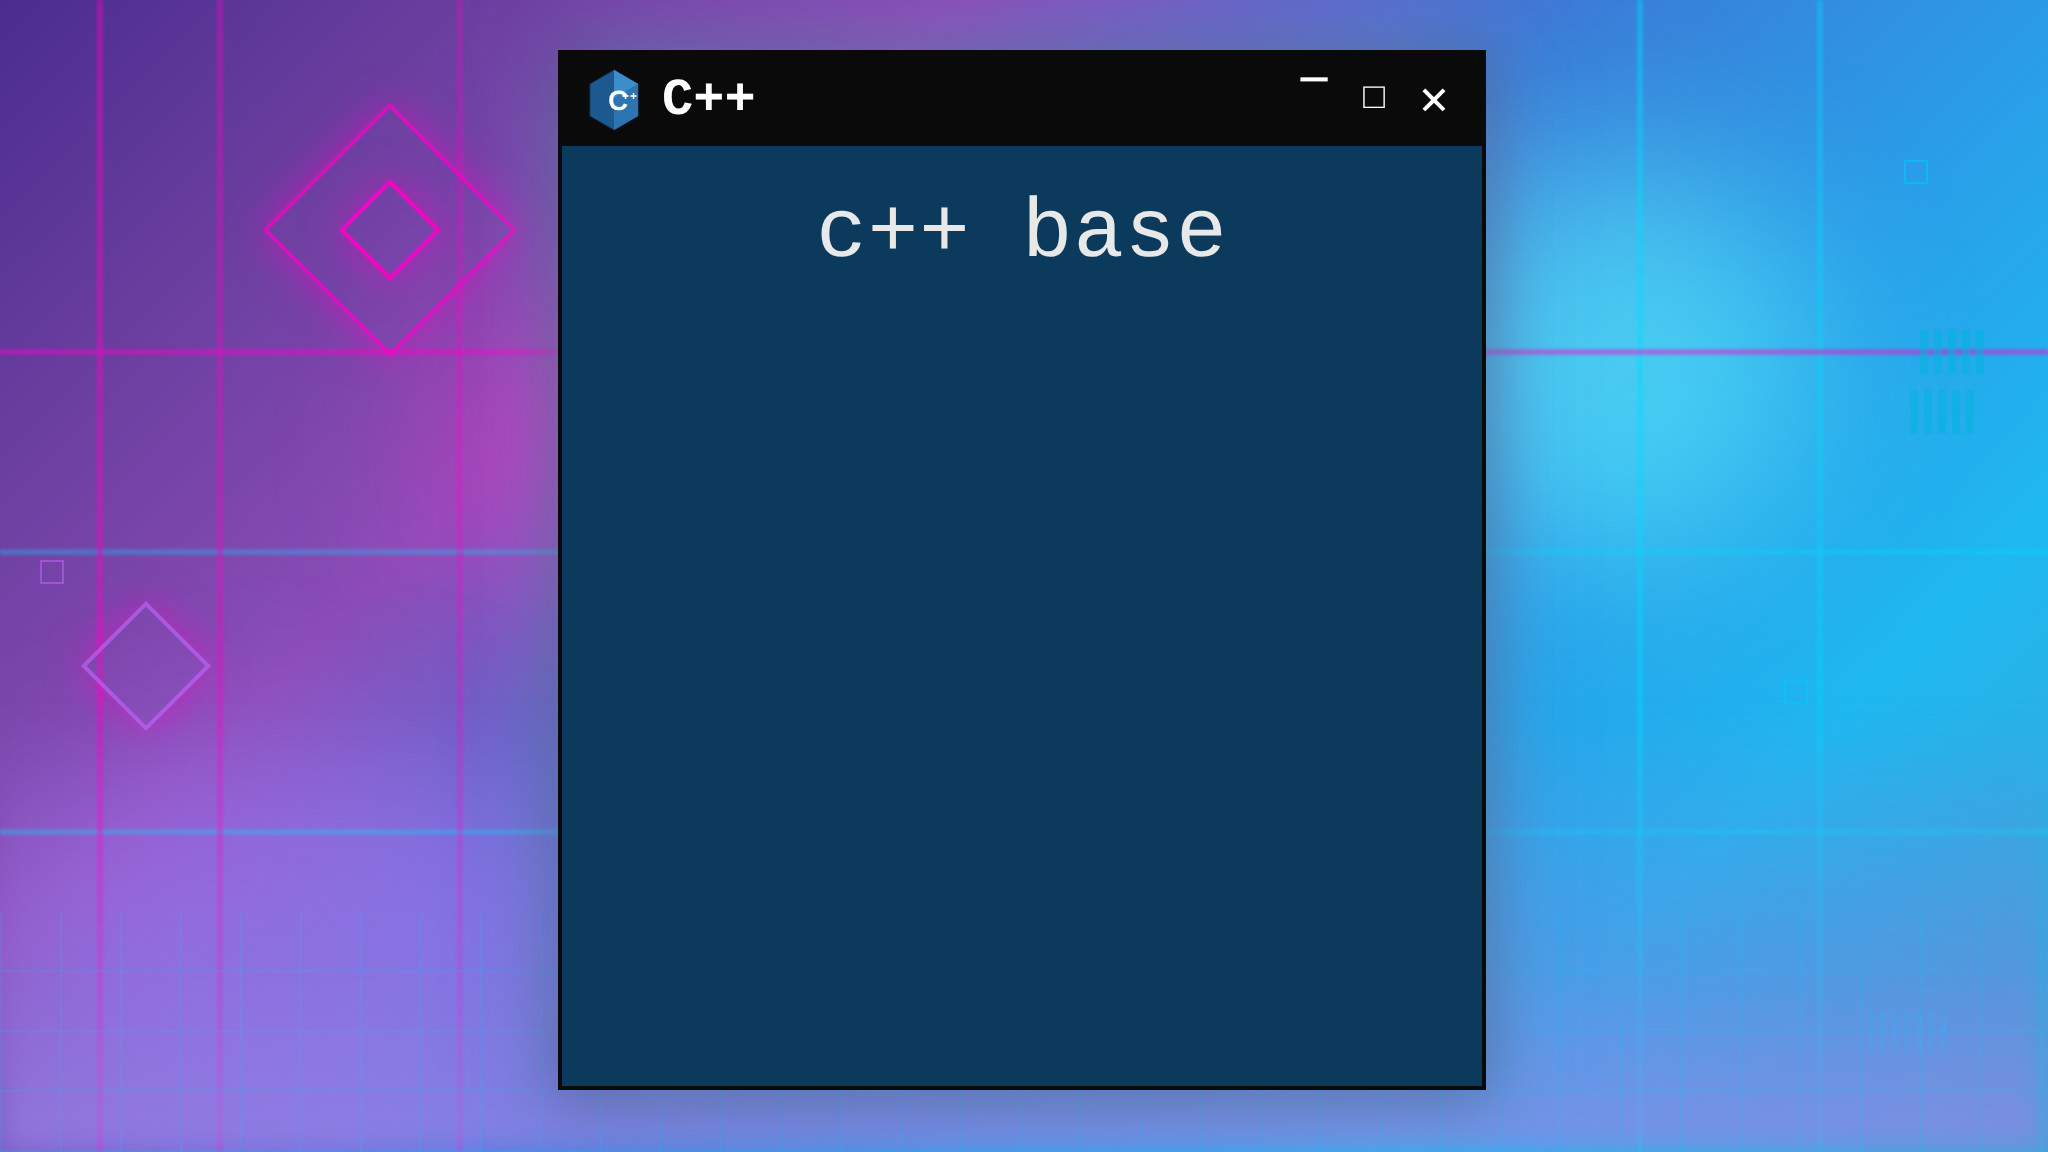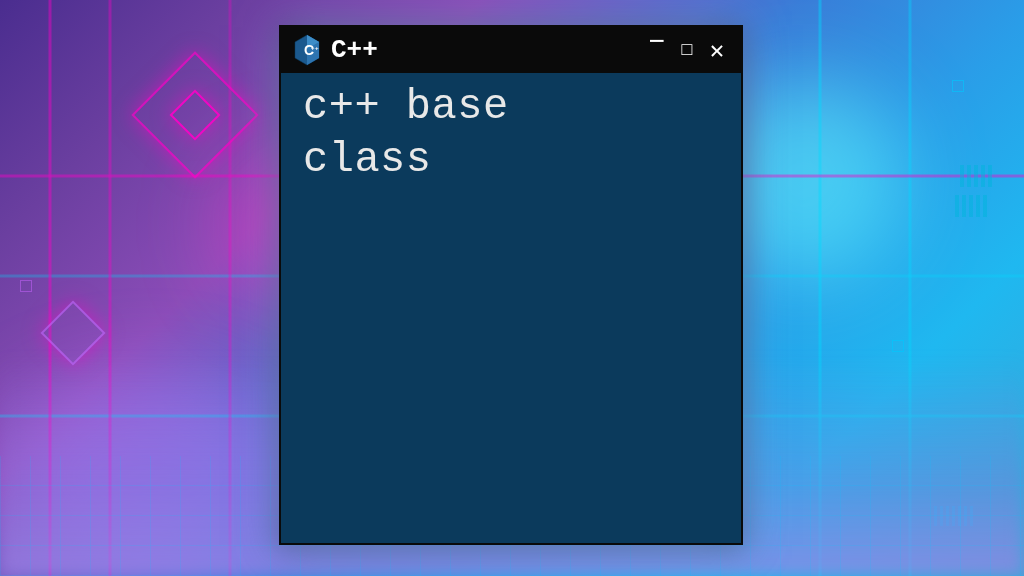--- a/index.html
+++ b/index.html
@@ -210,26 +210,27 @@
 
     .ctrl-max {
       font-size: 18px;
     }
 
     .ctrl-close {
       font-size: 24px;
     }
 
     .content-area {
-      padding: 8px 22px;
+      padding: 18px 22px;
       color: #e8e8e8;
       font-size: 42px;
       font-family: 'Consolas', 'Courier New', monospace;
       line-height: 1.25;
       letter-spacing: 0.5px;
+      text-align: center;
     }
 
     .content-line {
       white-space: pre;
     }
 
     
     .node {
       position: absolute;
       width: 12px;
@@ -288,15 +289,14 @@
     </span>
     <span class="title-text">C++</span>
     <div class="window-controls">
       <span class="ctrl ctrl-min">−</span>
       <span class="ctrl ctrl-max">□</span>
       <span class="ctrl ctrl-close">✕</span>
     </div>
   </div>
   <div class="content-area">
     <div class="content-line">c++ base</div>
-    <div class="content-line">class</div>
   </div>
 </div>
 
 </body></html>

